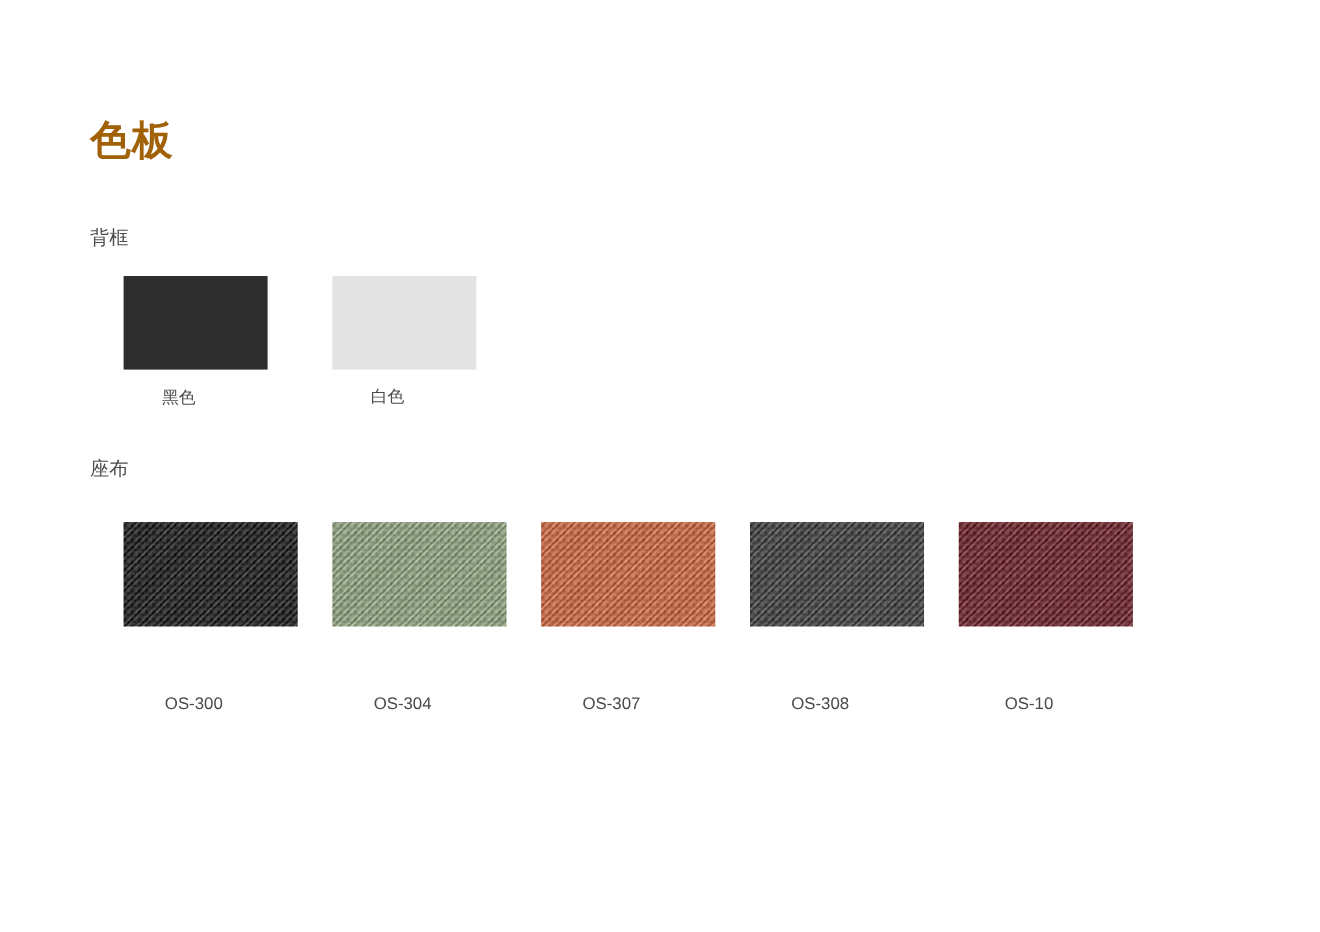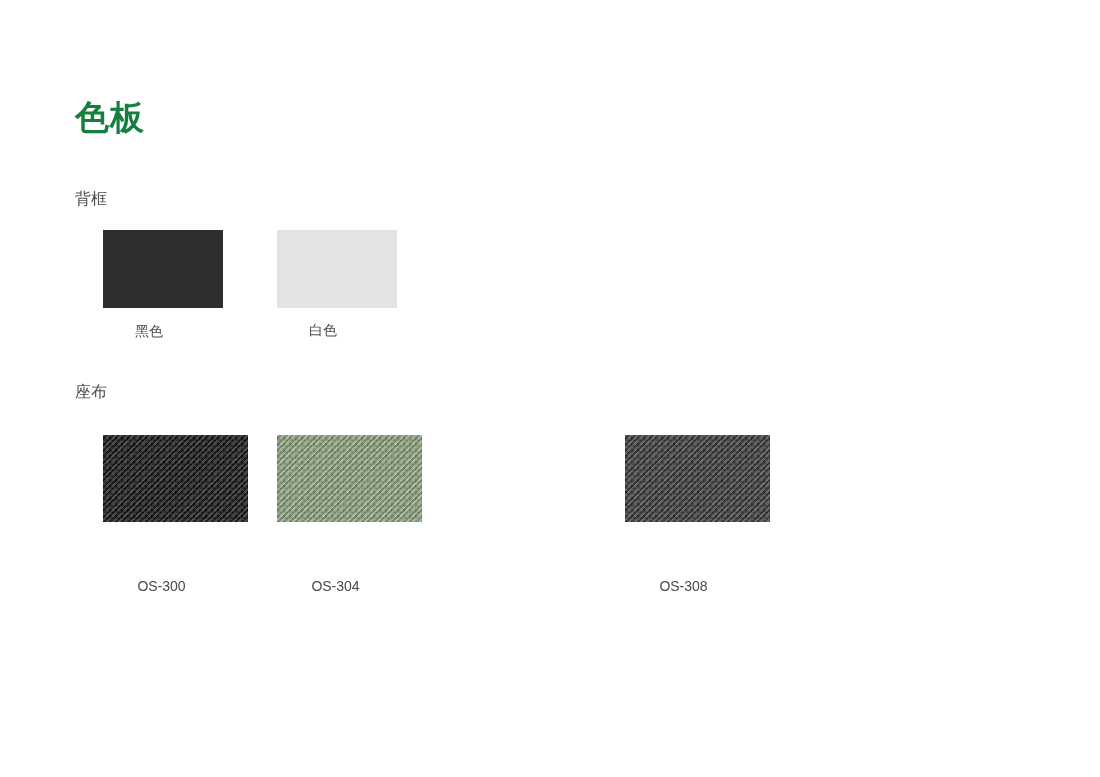--- a/index.html
+++ b/index.html
@@ -23,21 +23,21 @@
     background: #ffffff;
   }
 
   
   .page-title {
     position: absolute;
     left: 75px;
     top: 72px;
     font-size: 34px;
     font-weight: bold;
-    color: #15803d;
+    color: #a16207;
     letter-spacing: 1px;
     line-height: 44px;
     white-space: nowrap;
   }
 
   
   .section-label {
     position: absolute;
     font-size: 16px;
     color: #4d4d4d;
@@ -155,22 +155,30 @@
     <div class="swatch-item i0">
       <div class="swatch-chip weave" style="--base:#121212;"></div>
       <div class="swatch-caption">OS-300</div>
     </div>
 
     <div class="swatch-item i1">
       <div class="swatch-chip weave" style="--base:#94ab84;"></div>
       <div class="swatch-caption">OS-304</div>
     </div>
 
+    <div class="swatch-item i2">
+      <div class="swatch-chip weave" style="--base:#d9683d;"></div>
+      <div class="swatch-caption">OS-307</div>
+    </div>
 
     <div class="swatch-item i3">
       <div class="swatch-chip weave" style="--base:#3b3b3b;"></div>
       <div class="swatch-caption">OS-308</div>
     </div>
 
+    <div class="swatch-item i4">
+      <div class="swatch-chip weave" style="--base:#6d1a22;"></div>
+      <div class="swatch-caption">OS-10</div>
+    </div>
 
   </div>
 
 </div>
 
 </body></html>

